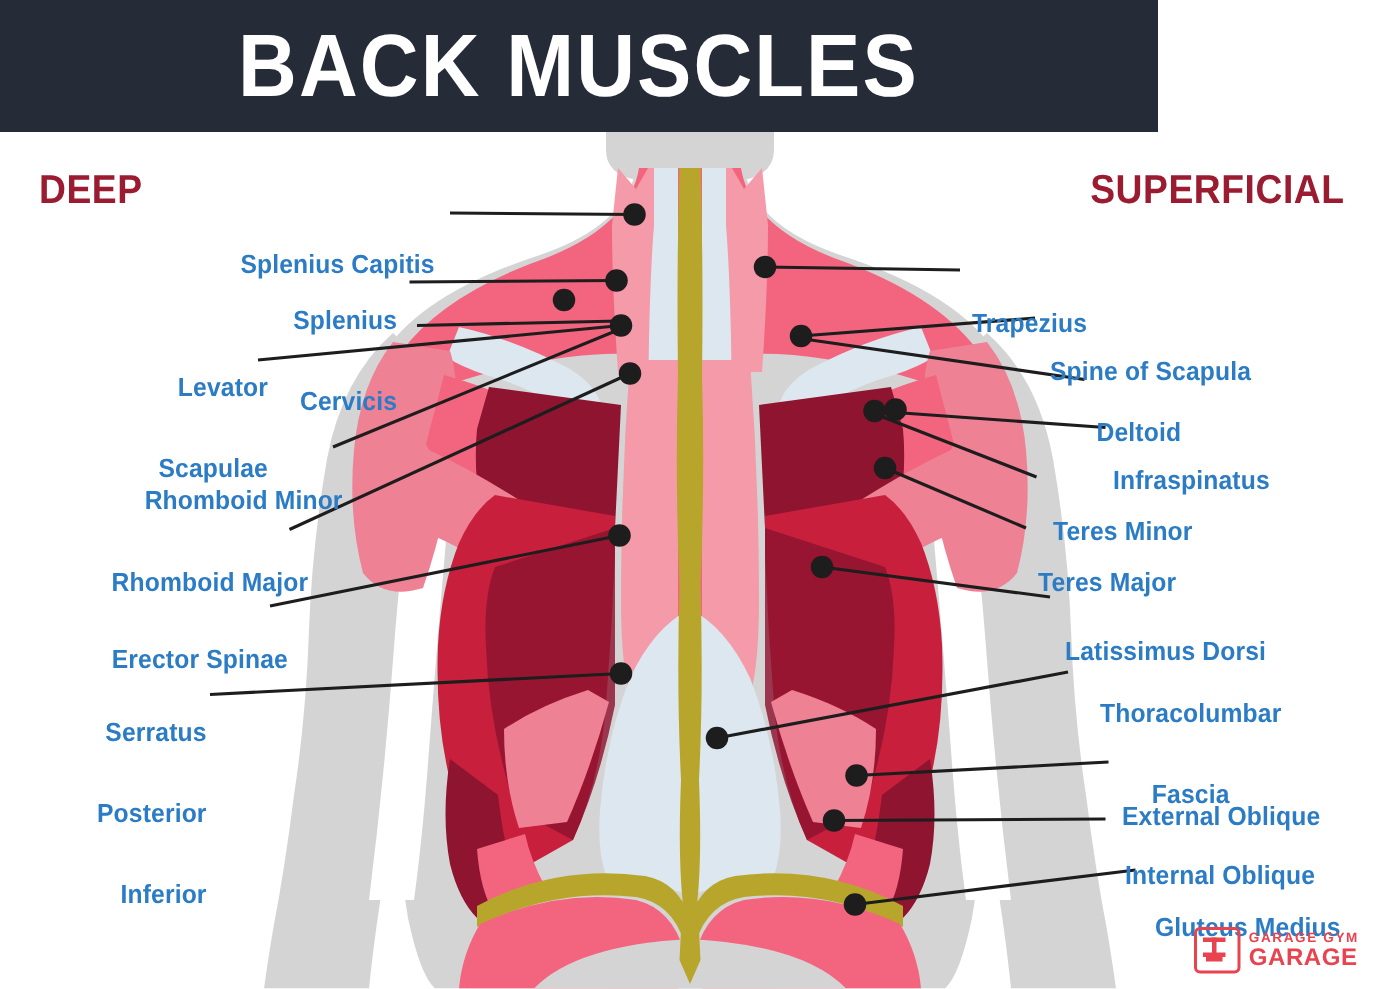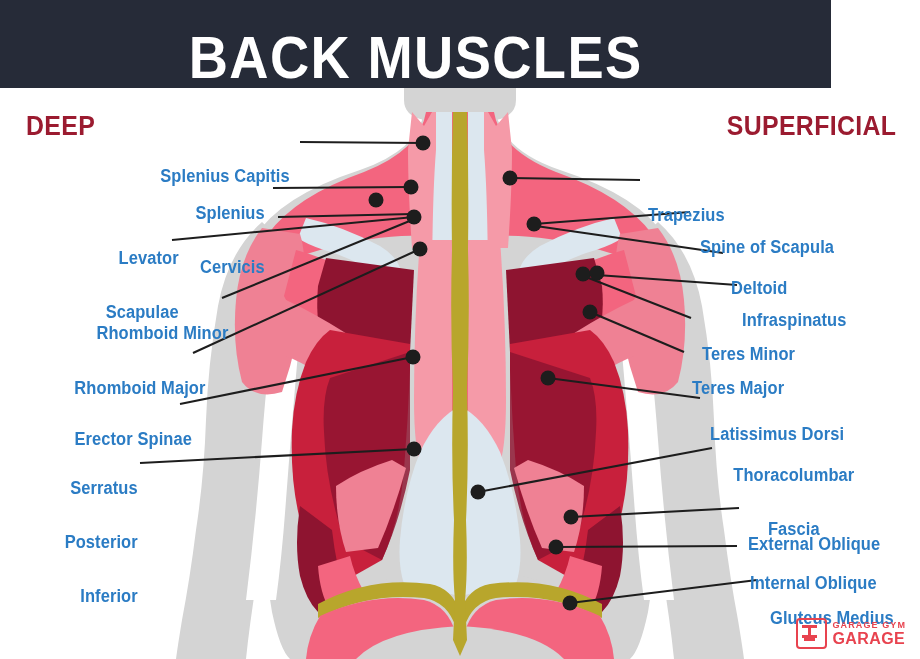--- a/index.html
+++ b/index.html
@@ -8,23 +8,23 @@
     width:920px;height:659px;
     background:#ffffff;
     font-family:"Liberation Sans", sans-serif;
     overflow:hidden;
     position:relative;
   }
   #root{position:relative;width:920px;height:659px;overflow:hidden;background:#fff;}
 
   
   .header{
-    position:absolute;left:0;top:0;width:831px;height:88px;
+    position:absolute;left:0;top:0;width:772px;height:88px;
     background:#262b38;
-    display:flex;align-items:flex-end;justify-content:center;
+    display:flex;align-items:center;justify-content:center;
   }
   .header-title{
     color:#ffffff;
     font-family:"Liberation Sans Narrow","Liberation Sans",sans-serif;
     font-weight:bold;
     font-size:59px;
     letter-spacing:1.5px;
     transform:scaleX(0.92);
     line-height:1;
     white-space:nowrap;

